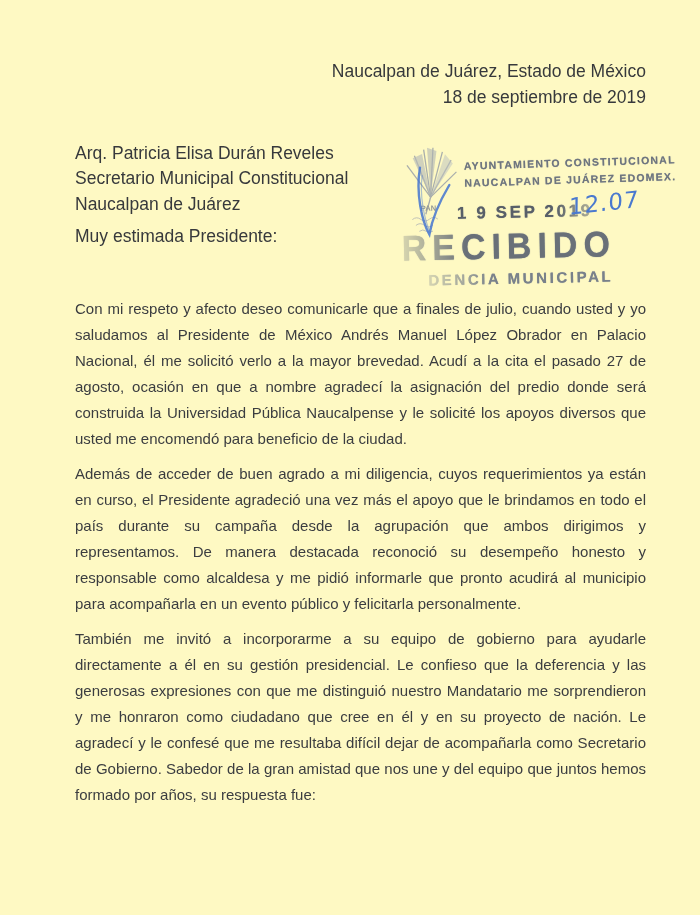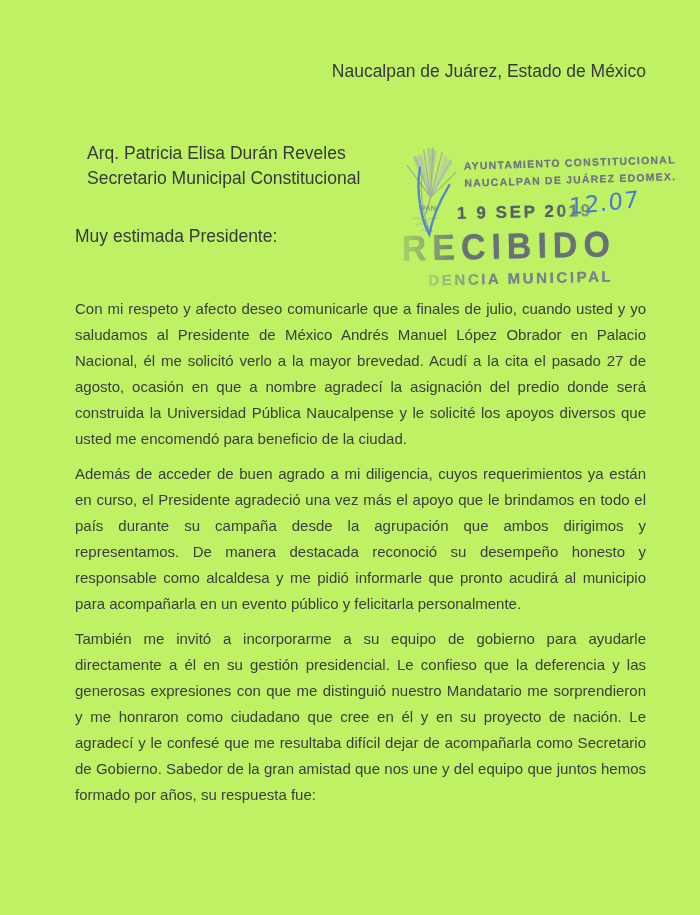--- a/index.html
+++ b/index.html
@@ -6,21 +6,21 @@
     margin: 0;
     padding: 0;
     background: #e8e8e8;
     font-family: "Liberation Sans", sans-serif;
   }
   .page {
     position: relative;
     width: 700px;
     height: 915px;
     margin: 0 auto;
-    background: #bef264;
+    background: #fef9c3;
     overflow: hidden;
     color: #3b3d40;
   }
 
   
   .dateblock {
     position: absolute;
     top: 58px;
     right: 54px;
     text-align: right;
@@ -30,21 +30,20 @@
   }
 
   
   .recipient {
     position: absolute;
     left: 75px;
     top: 141px;
     font-size: 17.5px;
     line-height: 25.4px;
     color: #37393c;
-    margin-left: 12px;
   }
 
   
   .salutation {
     position: absolute;
     left: 75px;
     top: 226px;
     font-size: 17.5px;
     color: #37393c;
   }
@@ -152,25 +151,27 @@
     mask-image: linear-gradient(to right, rgba(0,0,0,0.3), #000 35%);
   }
 </style>
 </head>
 <body>
 
 <div class="page">
 
   <div class="dateblock">
     <div>Naucalpan de Juárez, Estado de México</div>
+    <div>18 de septiembre de 2019</div>
   </div>
 
   <div class="recipient">
     <div>Arq. Patricia Elisa Durán Reveles</div>
     <div>Secretario Municipal Constitucional</div>
+    <div>Naucalpan de Juárez</div>
   </div>
 
   <div class="salutation">Muy estimada Presidente:</div>
 
   <div class="stamp">
 
     <svg class="seal" viewBox="0 0 80 120">
       <g stroke="#9aa1a8" fill="none" stroke-width="1.5">
         <path d="M40 62 L13 24"></path>
         <path d="M40 62 L22 13"></path>

